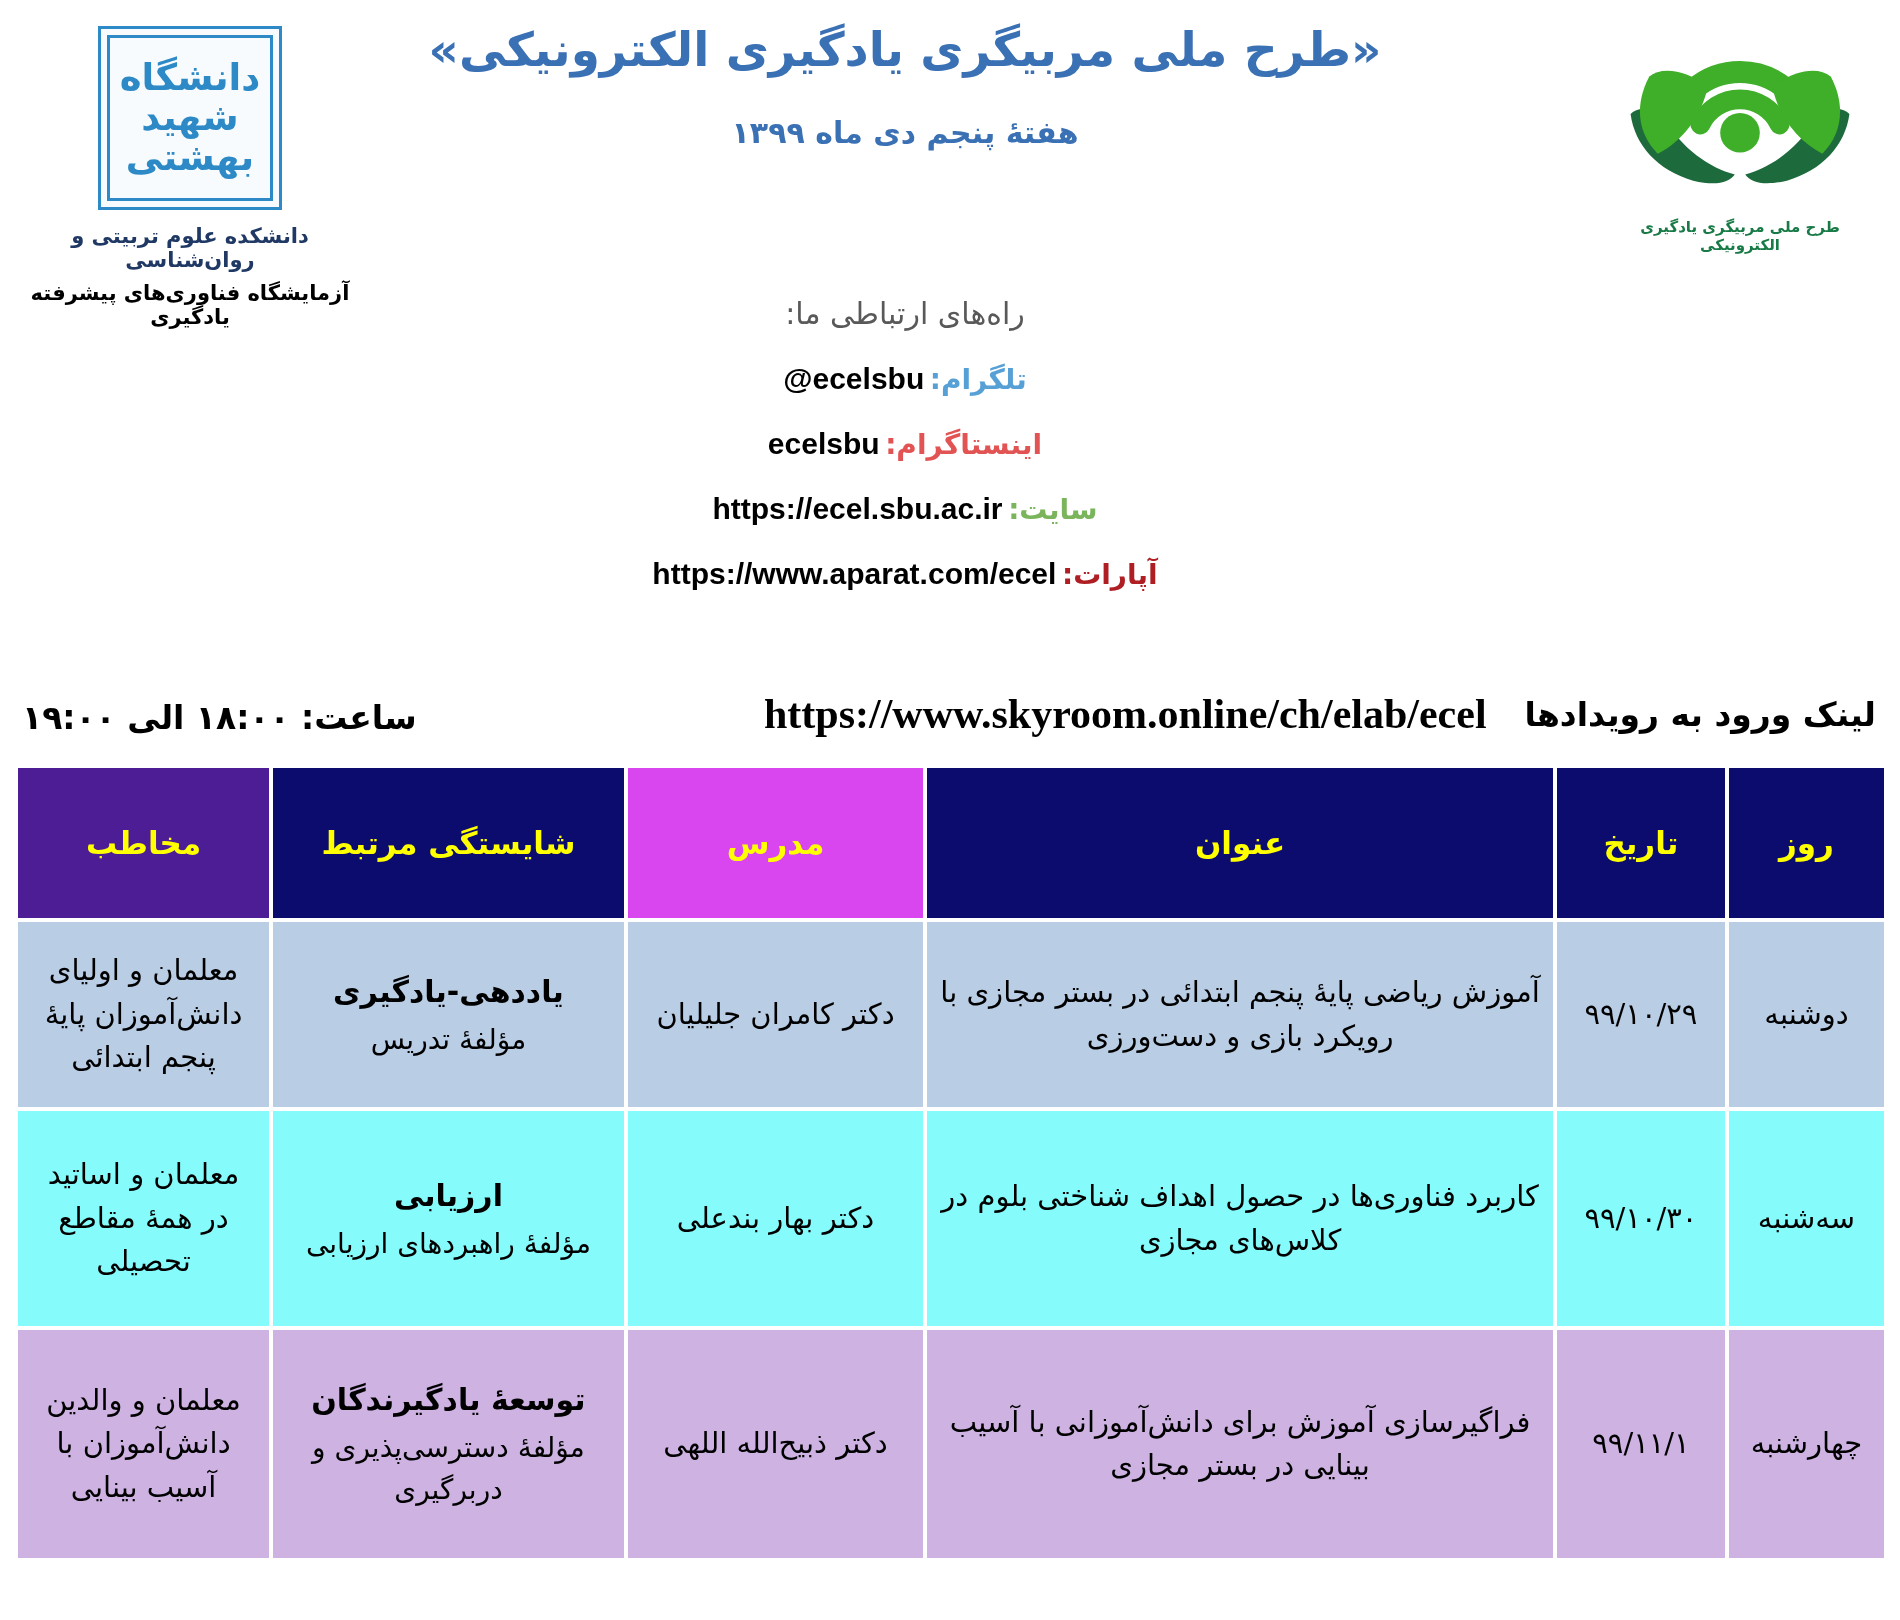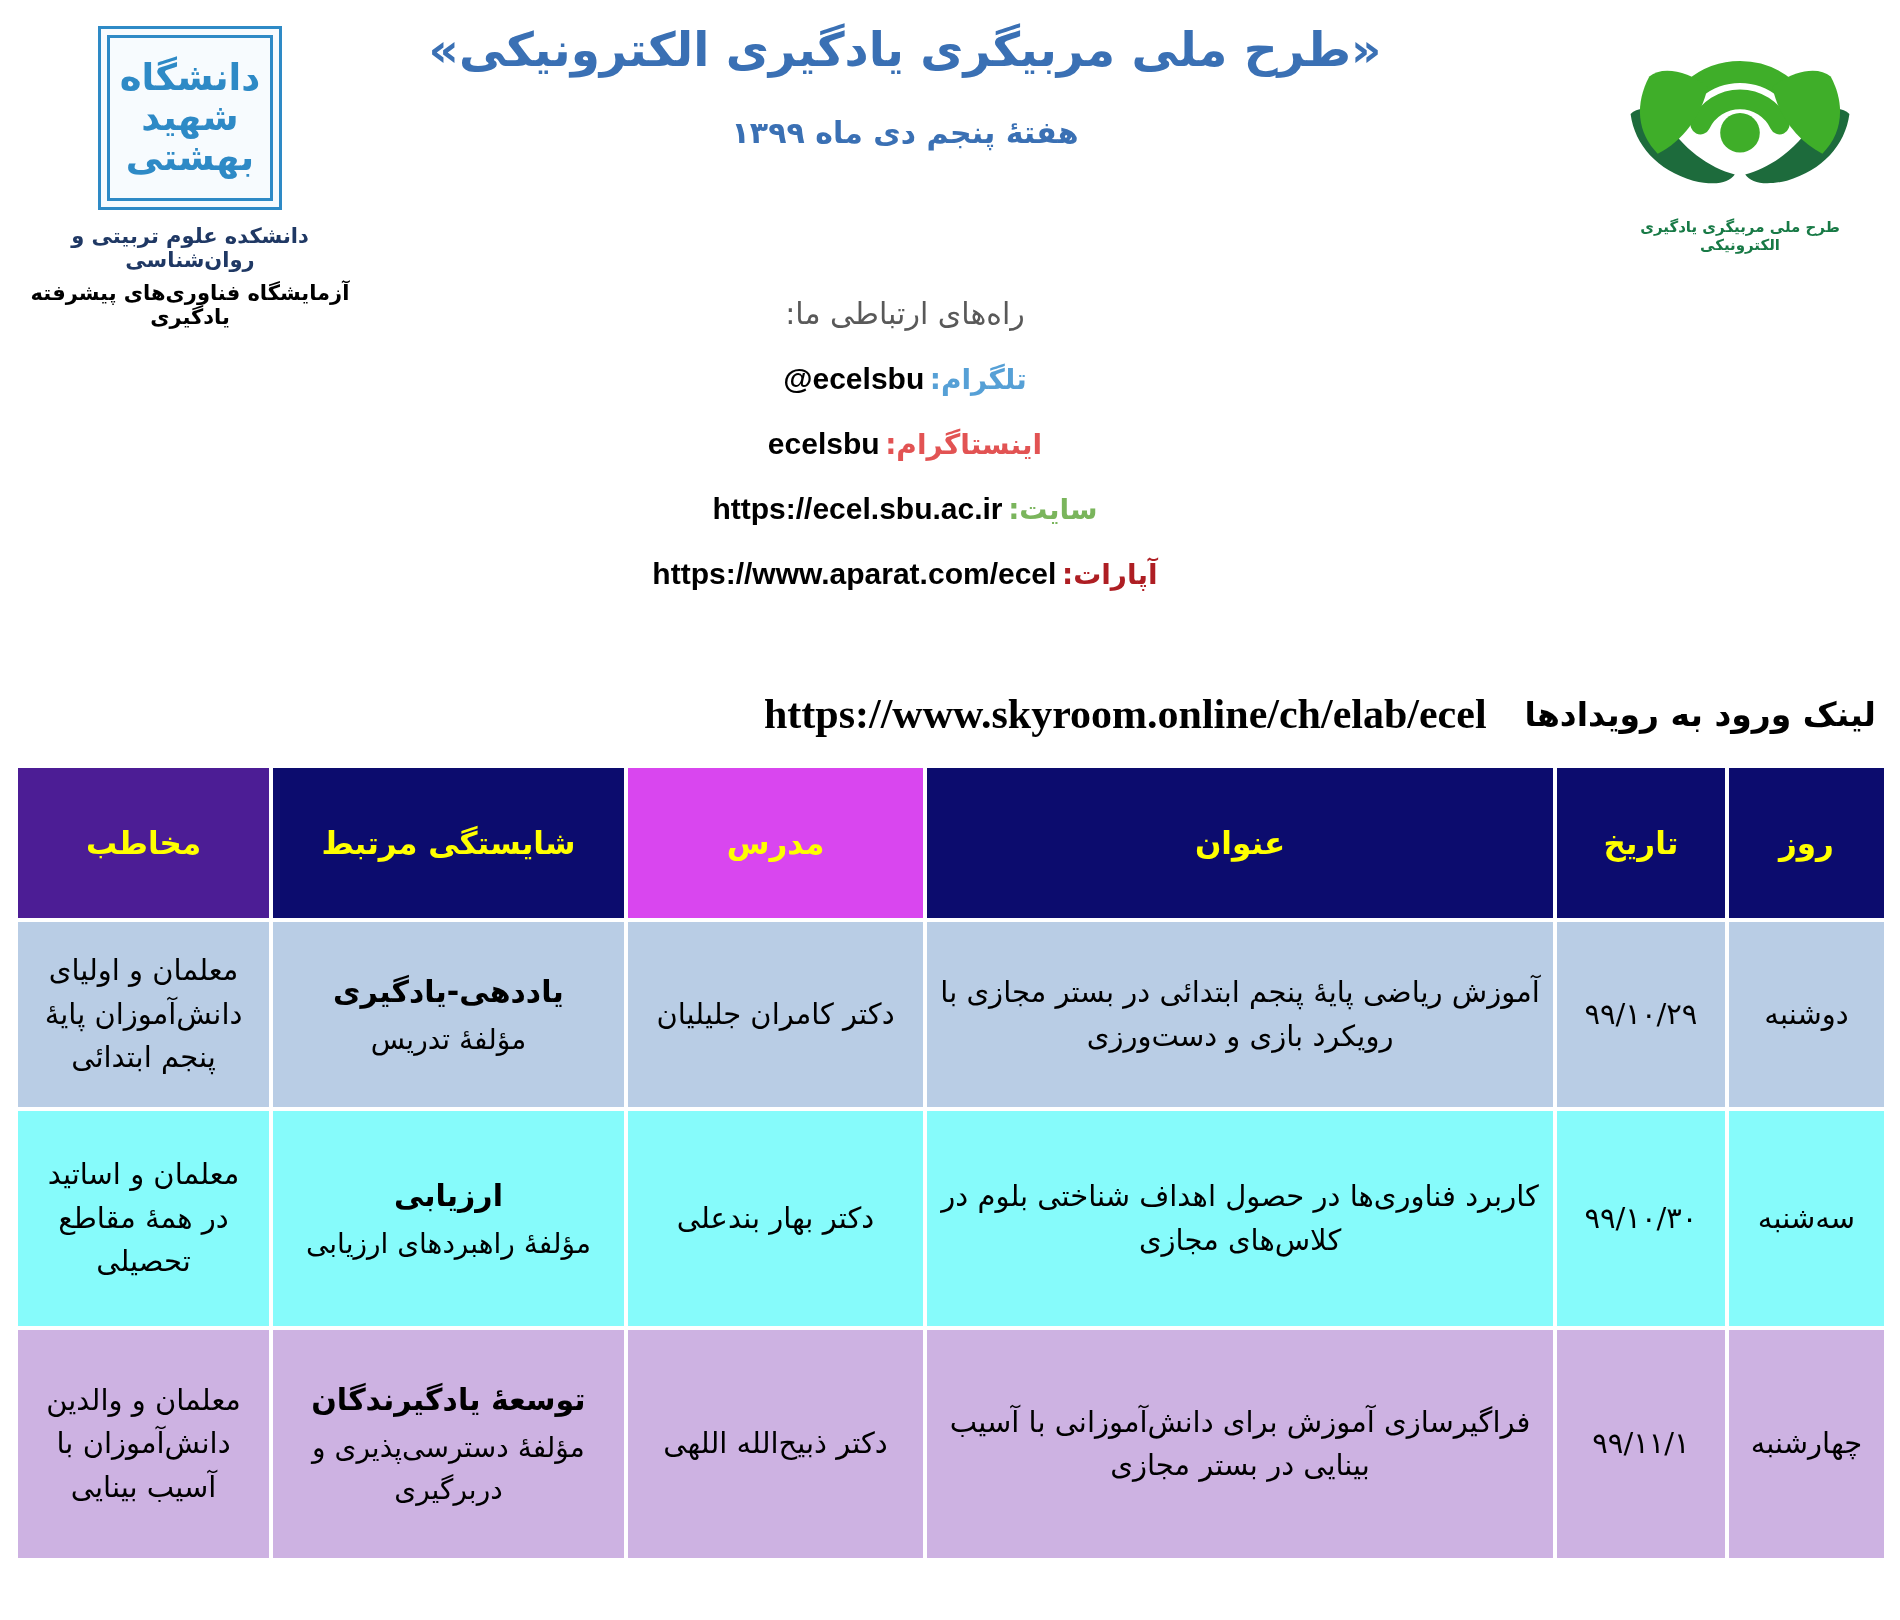--- a/index.html
+++ b/index.html
@@ -117,20 +117,21 @@
     <span class="contact-label" style="color: rgb(174, 30, 35);">آپارات:</span>
     <span class="contact-value" dir="ltr">https://www.aparat.com/ecel</span>
   </div>
 </div>
 
 <div class="events-bar">
   <div class="link-group">
     <span class="link-label">لینک ورود به رویدادها</span>
     <span class="link-url" dir="ltr">https://www.skyroom.online/ch/elab/ecel</span>
   </div>
+  <div class="time">ساعت: ۱۸:۰۰ الی ۱۹:۰۰</div>
 </div>
 
 <table class="sched">
   <colgroup>
     <col style="width:8.4%">
       <col style="width:9.1%">
       <col style="width:33.9%">
     <col style="width:16%">
       <col style="width:19%">
       <col style="width:13.6%">

